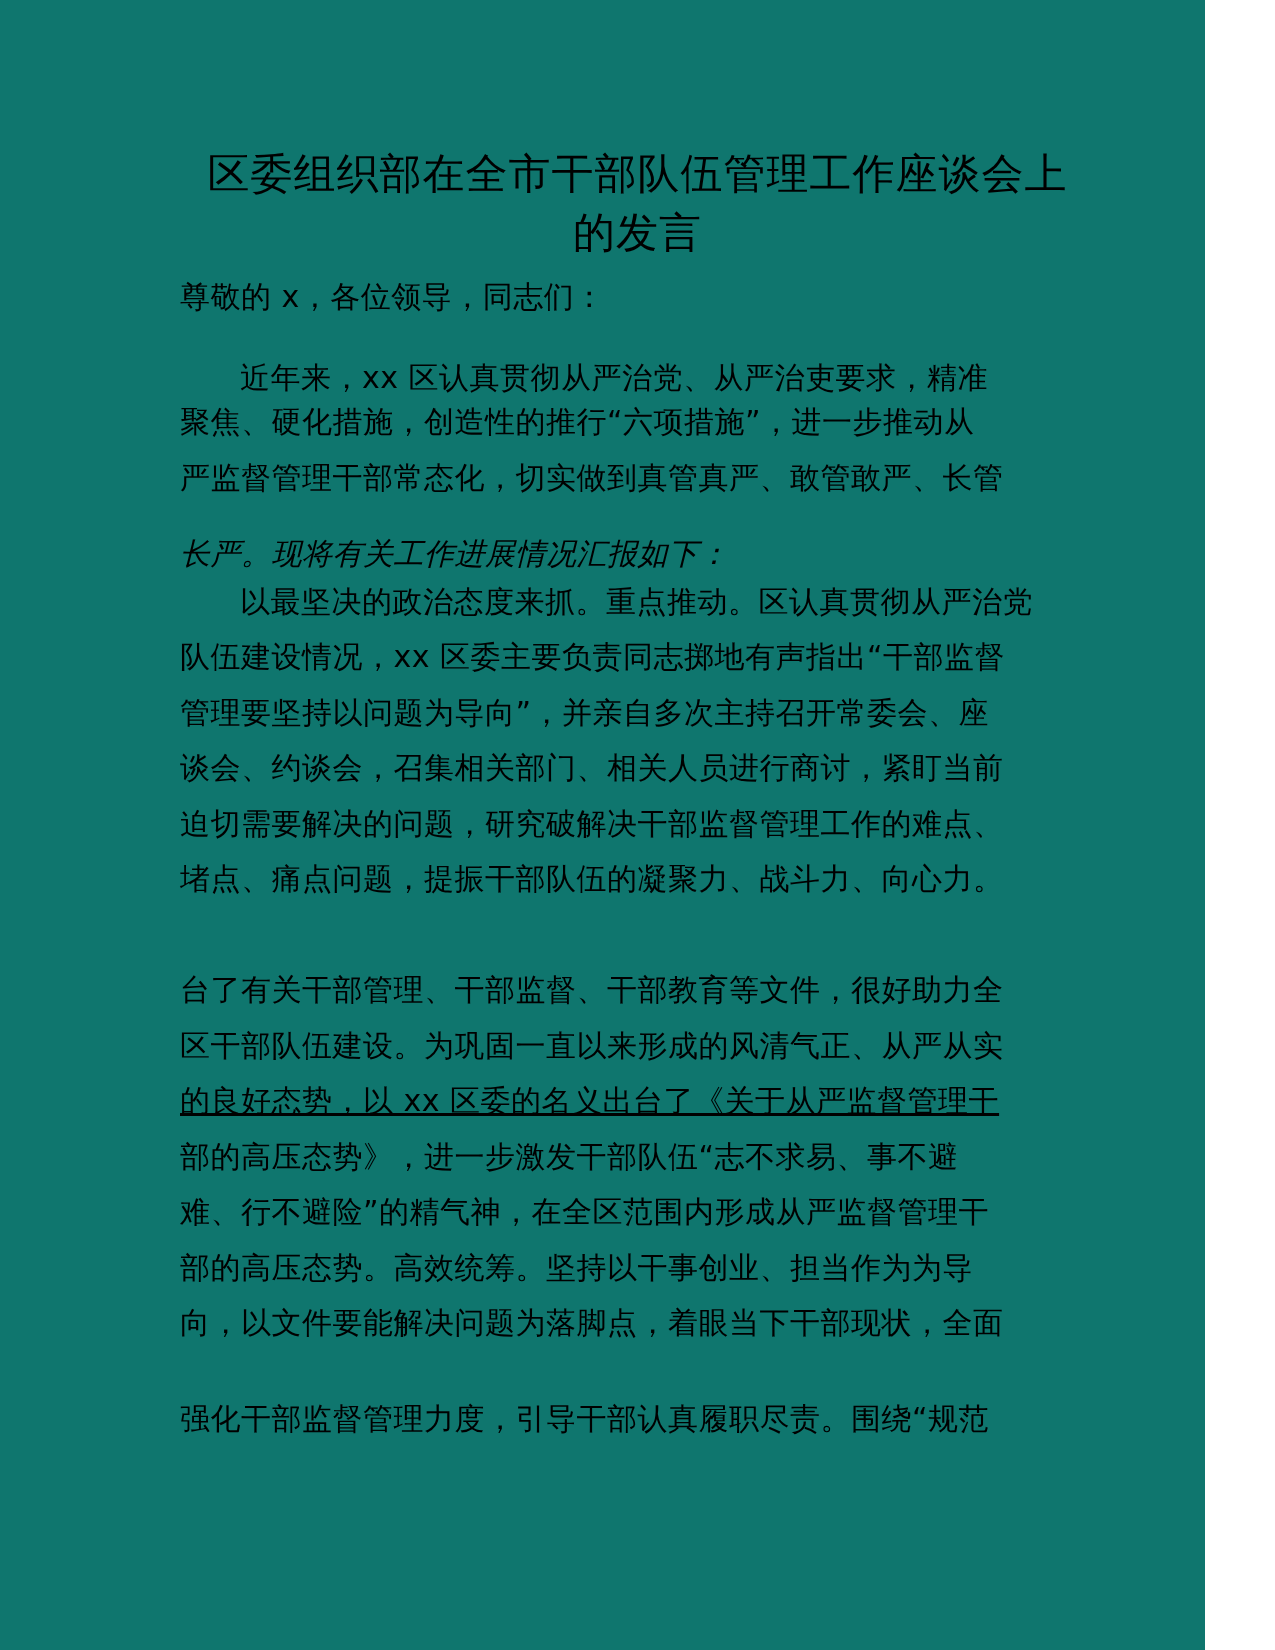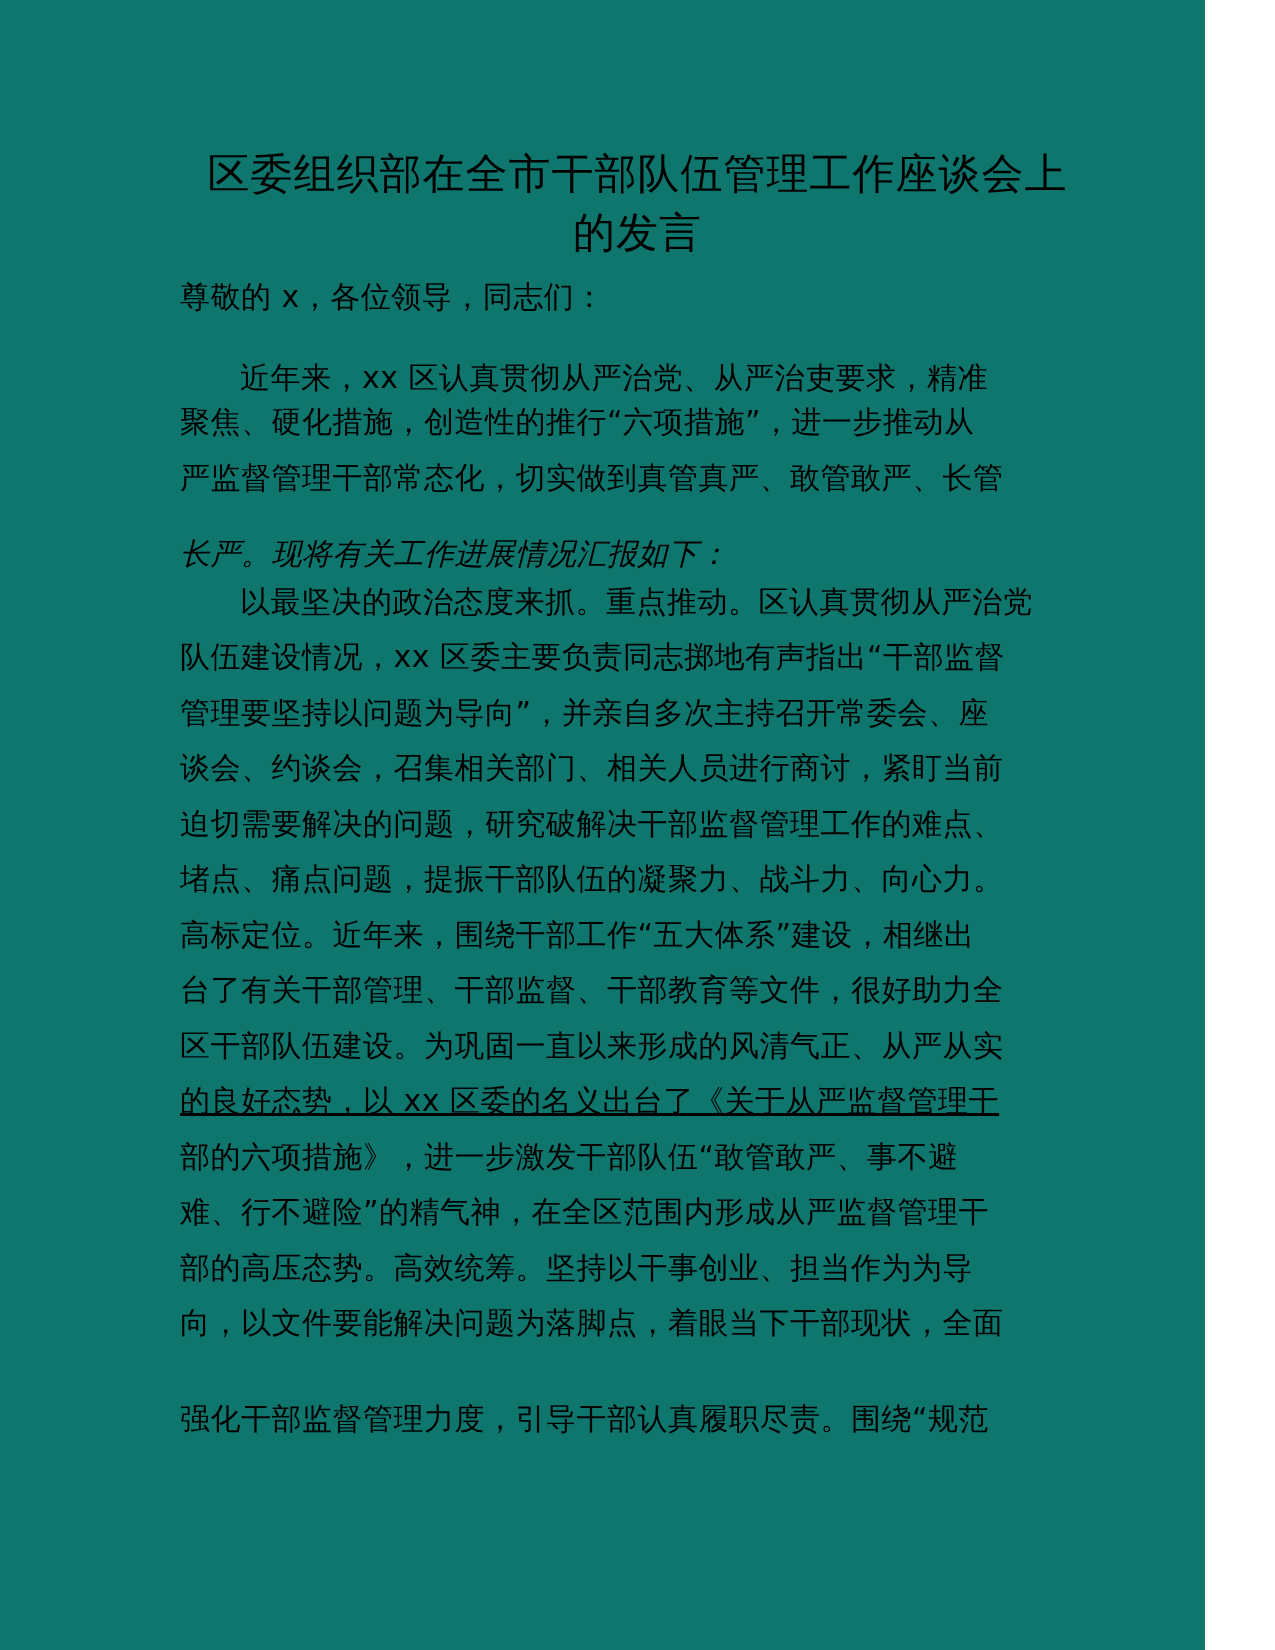--- a/index.html
+++ b/index.html
@@ -59,23 +59,22 @@
   <div class="line" style="top:402px;">聚焦、硬化措施，创造性的推行“六项措施”，进一步推动从</div>
   <div class="line" style="top:458px;">严监督管理干部常态化，切实做到真管真严、敢管敢严、长管</div>
   <div class="line" style="top:534px;font-style:italic;">长严。现将有关工作进展情况汇报如下：</div>
 
   <div class="line indent" style="top:582px;">以最坚决的政治态度来抓。重点推动。区认真贯彻从严治党</div>
   <div class="line" style="top:637px;">队伍建设情况，xx 区委主要负责同志掷地有声指出“干部监督</div>
   <div class="line" style="top:693px;">管理要坚持以问题为导向”，并亲自多次主持召开常委会、座</div>
   <div class="line" style="top:748px;">谈会、约谈会，召集相关部门、相关人员进行商讨，紧盯当前</div>
   <div class="line" style="top:804px;">迫切需要解决的问题，研究破解决干部监督管理工作的难点、</div>
   <div class="line" style="top:859px;">堵点、痛点问题，提振干部队伍的凝聚力、战斗力、向心力。</div>
-  <div class="line" style="top:915px;">高标定位。近年来，围绕干部工作“五大体系”建设，相继出</div>
   <div class="line" style="top:970px;">台了有关干部管理、干部监督、干部教育等文件，很好助力全</div>
   <div class="line" style="top:1026px;">区干部队伍建设。为巩固一直以来形成的风清气正、从严从实</div>
   <div class="line" style="top:1081px;text-decoration:underline;">的良好态势，以 xx 区委的名义出台了《关于从严监督管理干</div>
-  <div class="line" style="top:1137px;">部的六项措施》，进一步激发干部队伍“敢管敢严、事不避</div>
+  <div class="line" style="top:1137px;">部的高压态势》，进一步激发干部队伍“志不求易、事不避</div>
   <div class="line" style="top:1192px;">难、行不避险”的精气神，在全区范围内形成从严监督管理干</div>
   <div class="line" style="top:1248px;">部的高压态势。高效统筹。坚持以干事创业、担当作为为导</div>
   <div class="line" style="top:1303px;">向，以文件要能解决问题为落脚点，着眼当下干部现状，全面</div>
   <div class="line" style="top:1359px;margin-top:40px;">强化干部监督管理力度，引导干部认真履职尽责。围绕“规范</div>
 
 </div>
 
 </body></html>

